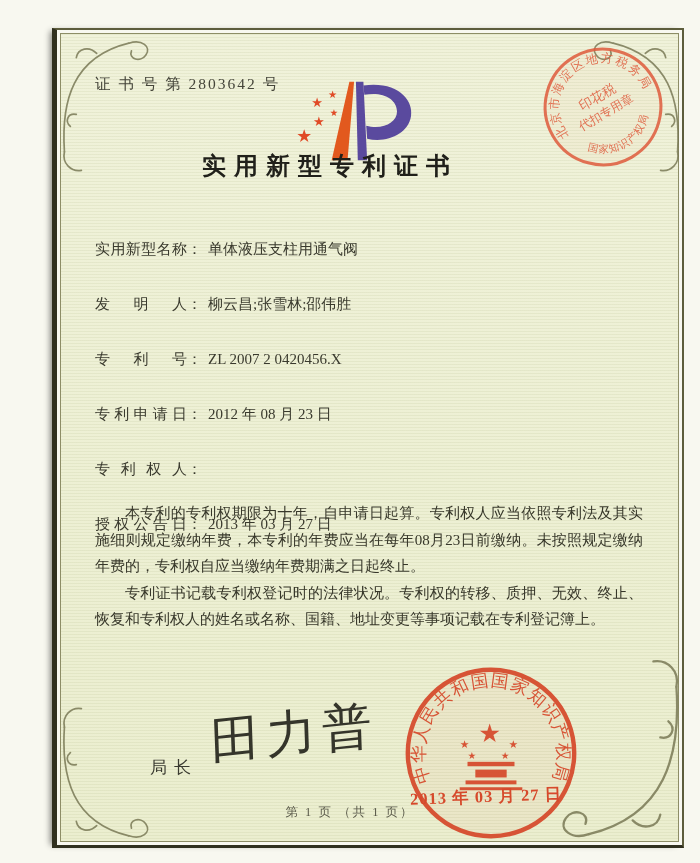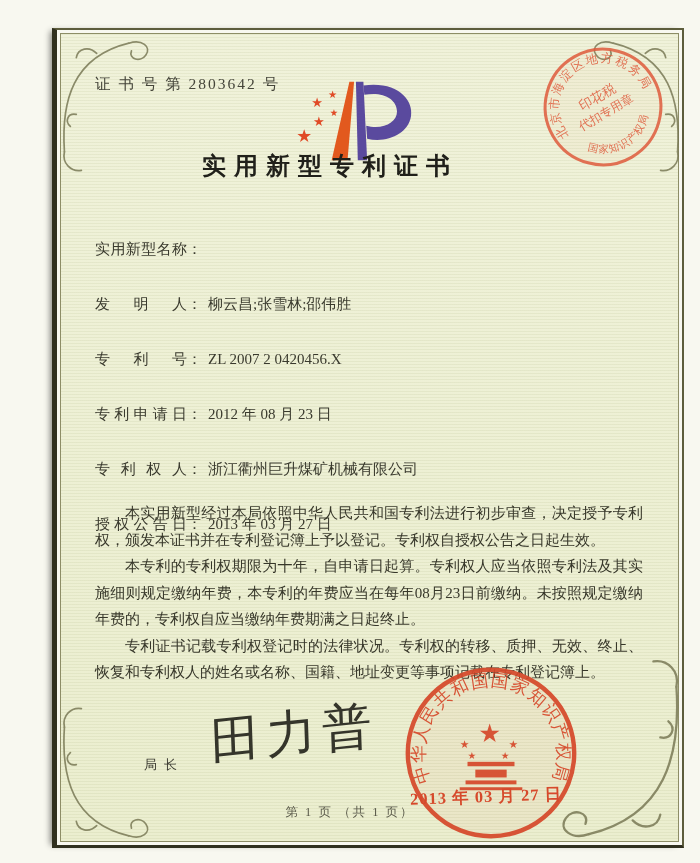--- a/index.html
+++ b/index.html
@@ -38,21 +38,21 @@
   .fields{position:absolute;left:95px;top:240px;width:500px;display:flex;flex-direction:column;gap:36px;
     font-size:15px;color:var(--ink,#3a3a2e);}
   .field{display:flex;align-items:baseline;}
   .flabel{display:inline-block;width:92px;text-align:justify;text-align-last:justify;}
   .fcolon{margin-right:6px;}
   .paras{
     position:absolute;left:95px;top:500px;width:548px;
     font-size:15px;line-height:26.5px;color:#37372a;text-align:justify;
   }
   .paras p{margin:0;text-indent:2em;}
-  .sig-title{position:absolute;left:144px;top:756px;font-size:13px;letter-spacing:7px;color:#3a3a30;}
+  .sig-title{position:absolute;left:150px;top:756px;font-size:17px;letter-spacing:7px;color:#3a3a30;}
   .sig-name{
     position:absolute;left:210px;top:700px;font-size:50px;letter-spacing:6px;color:#26261e;
     transform:rotate(-6deg) skewX(-4deg);font-family:"DejaVu Serif",serif;opacity:.92;
   }
   .footer{position:absolute;left:0;top:804px;width:700px;text-align:center;
     font-size:12.5px;letter-spacing:2px;color:#5a5a4a;}
   
   .logo{position:absolute;left:285px;top:78px;width:140px;height:86px;}
   .star{fill:var(--star_red,#e04a26);}
   .purple{fill:var(--logo_purple,#5a4a9e);}
@@ -118,50 +118,49 @@
       <path d="M84,7 C120,2 138,22 135,40 C132,59 109,69 88,64 L87,50 C105,55 120,46 120,35 C120,21 104,13 85,17 Z"></path>
     </g>
   </svg>
 
   <div class="title">实用新型专利证书</div>
 
   <div class="fields">
     <div class="field">
       <span class="flabel">实用新型名称</span>
         <span class="fcolon">：</span>
+        <span class="fvalue">单体液压支柱用通气阀</span>
     </div>
     <div class="field">
       <span class="flabel">发明人</span>
         <span class="fcolon">：</span>
         <span class="fvalue">柳云昌;张雪林;邵伟胜</span>
     </div>
     <div class="field">
       <span class="flabel">专利号</span>
         <span class="fcolon">：</span>
         <span class="fvalue">ZL 2007 2 0420456.X</span>
     </div>
     <div class="field">
       <span class="flabel">专利申请日</span>
         <span class="fcolon">：</span>
         <span class="fvalue">2012 年 08 月 23 日</span>
     </div>
     <div class="field">
       <span class="flabel">专利权人</span>
         <span class="fcolon">：</span>
-        <span class="fvalue">浙江衢州巨升煤矿机械有限公司</span>
     </div>
     <div class="field">
       <span class="flabel">授权公告日</span>
         <span class="fcolon">：</span>
         <span class="fvalue">2013 年 03 月 27 日</span>
     </div>
   </div>
 
   <div class="paras">
-    <p>本实用新型经过本局依照中华人民共和国专利法进行初步审查，决定授予专利权，颁发本证书并在专利登记簿上予以登记。专利权自授权公告之日起生效。</p>
     <p>本专利的专利权期限为十年，自申请日起算。专利权人应当依照专利法及其实施细则规定缴纳年费，本专利的年费应当在每年08月23日前缴纳。未按照规定缴纳年费的，专利权自应当缴纳年费期满之日起终止。</p>
     <p>专利证书记载专利权登记时的法律状况。专利权的转移、质押、无效、终止、恢复和专利权人的姓名或名称、国籍、地址变更等事项记载在专利登记簿上。</p>
   </div>
 
   <div class="sig-title">局长</div>
   <div class="sig-name">田力普</div>
 
   <svg class="main-seal" viewBox="0 0 190 190">
     <circle cx="95" cy="95" r="85" fill="rgba(214,73,43,0.05)" stroke="none"></circle>
     <circle cx="95" cy="95" r="85" class="red-s" stroke-width="4.5"></circle>

